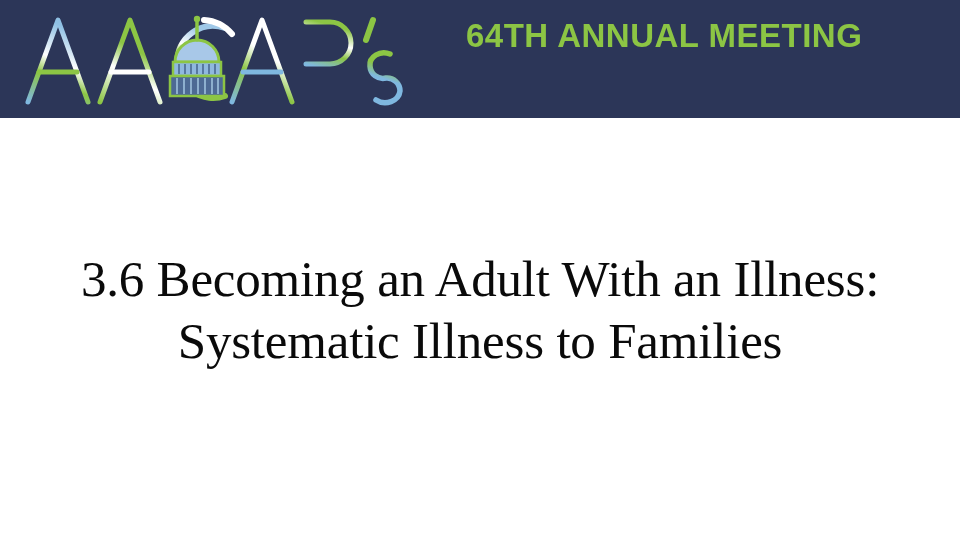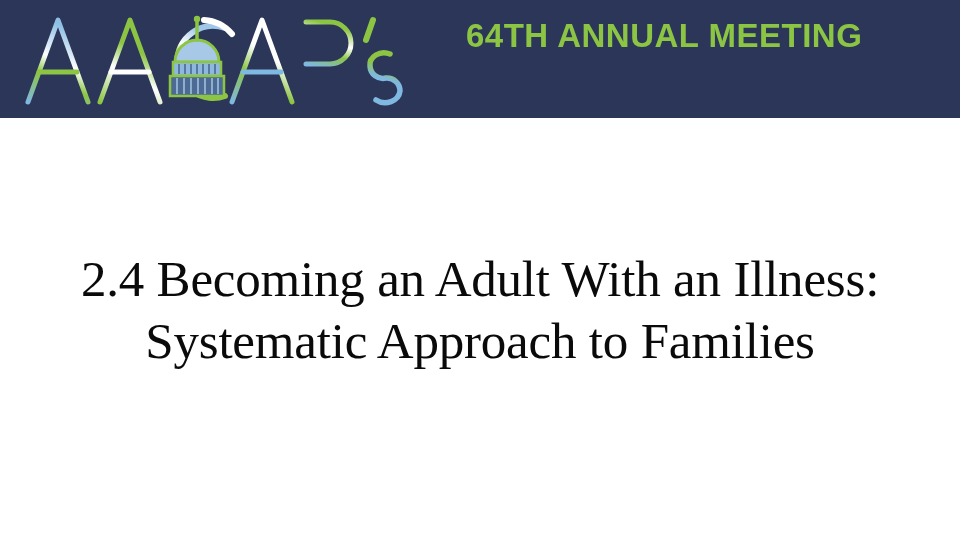--- a/index.html
+++ b/index.html
@@ -200,17 +200,17 @@
       </svg>
     </div>
 
     <div id="banner-meeting">
       <div class="meeting-line1">64TH ANNUAL MEETING</div>
     </div>
 
   </div>
 
   <div id="title-block">
-    <div class="title-line">2.4 Becoming an Adult With an Illness:</div>
-    <div class="title-line">Systematic Approach to Families</div>
+    <div class="title-line">3.6 Becoming an Adult With an Illness:</div>
+    <div class="title-line">Systematic Illness to Families</div>
   </div>
 
 </div>
 
 </body></html>

